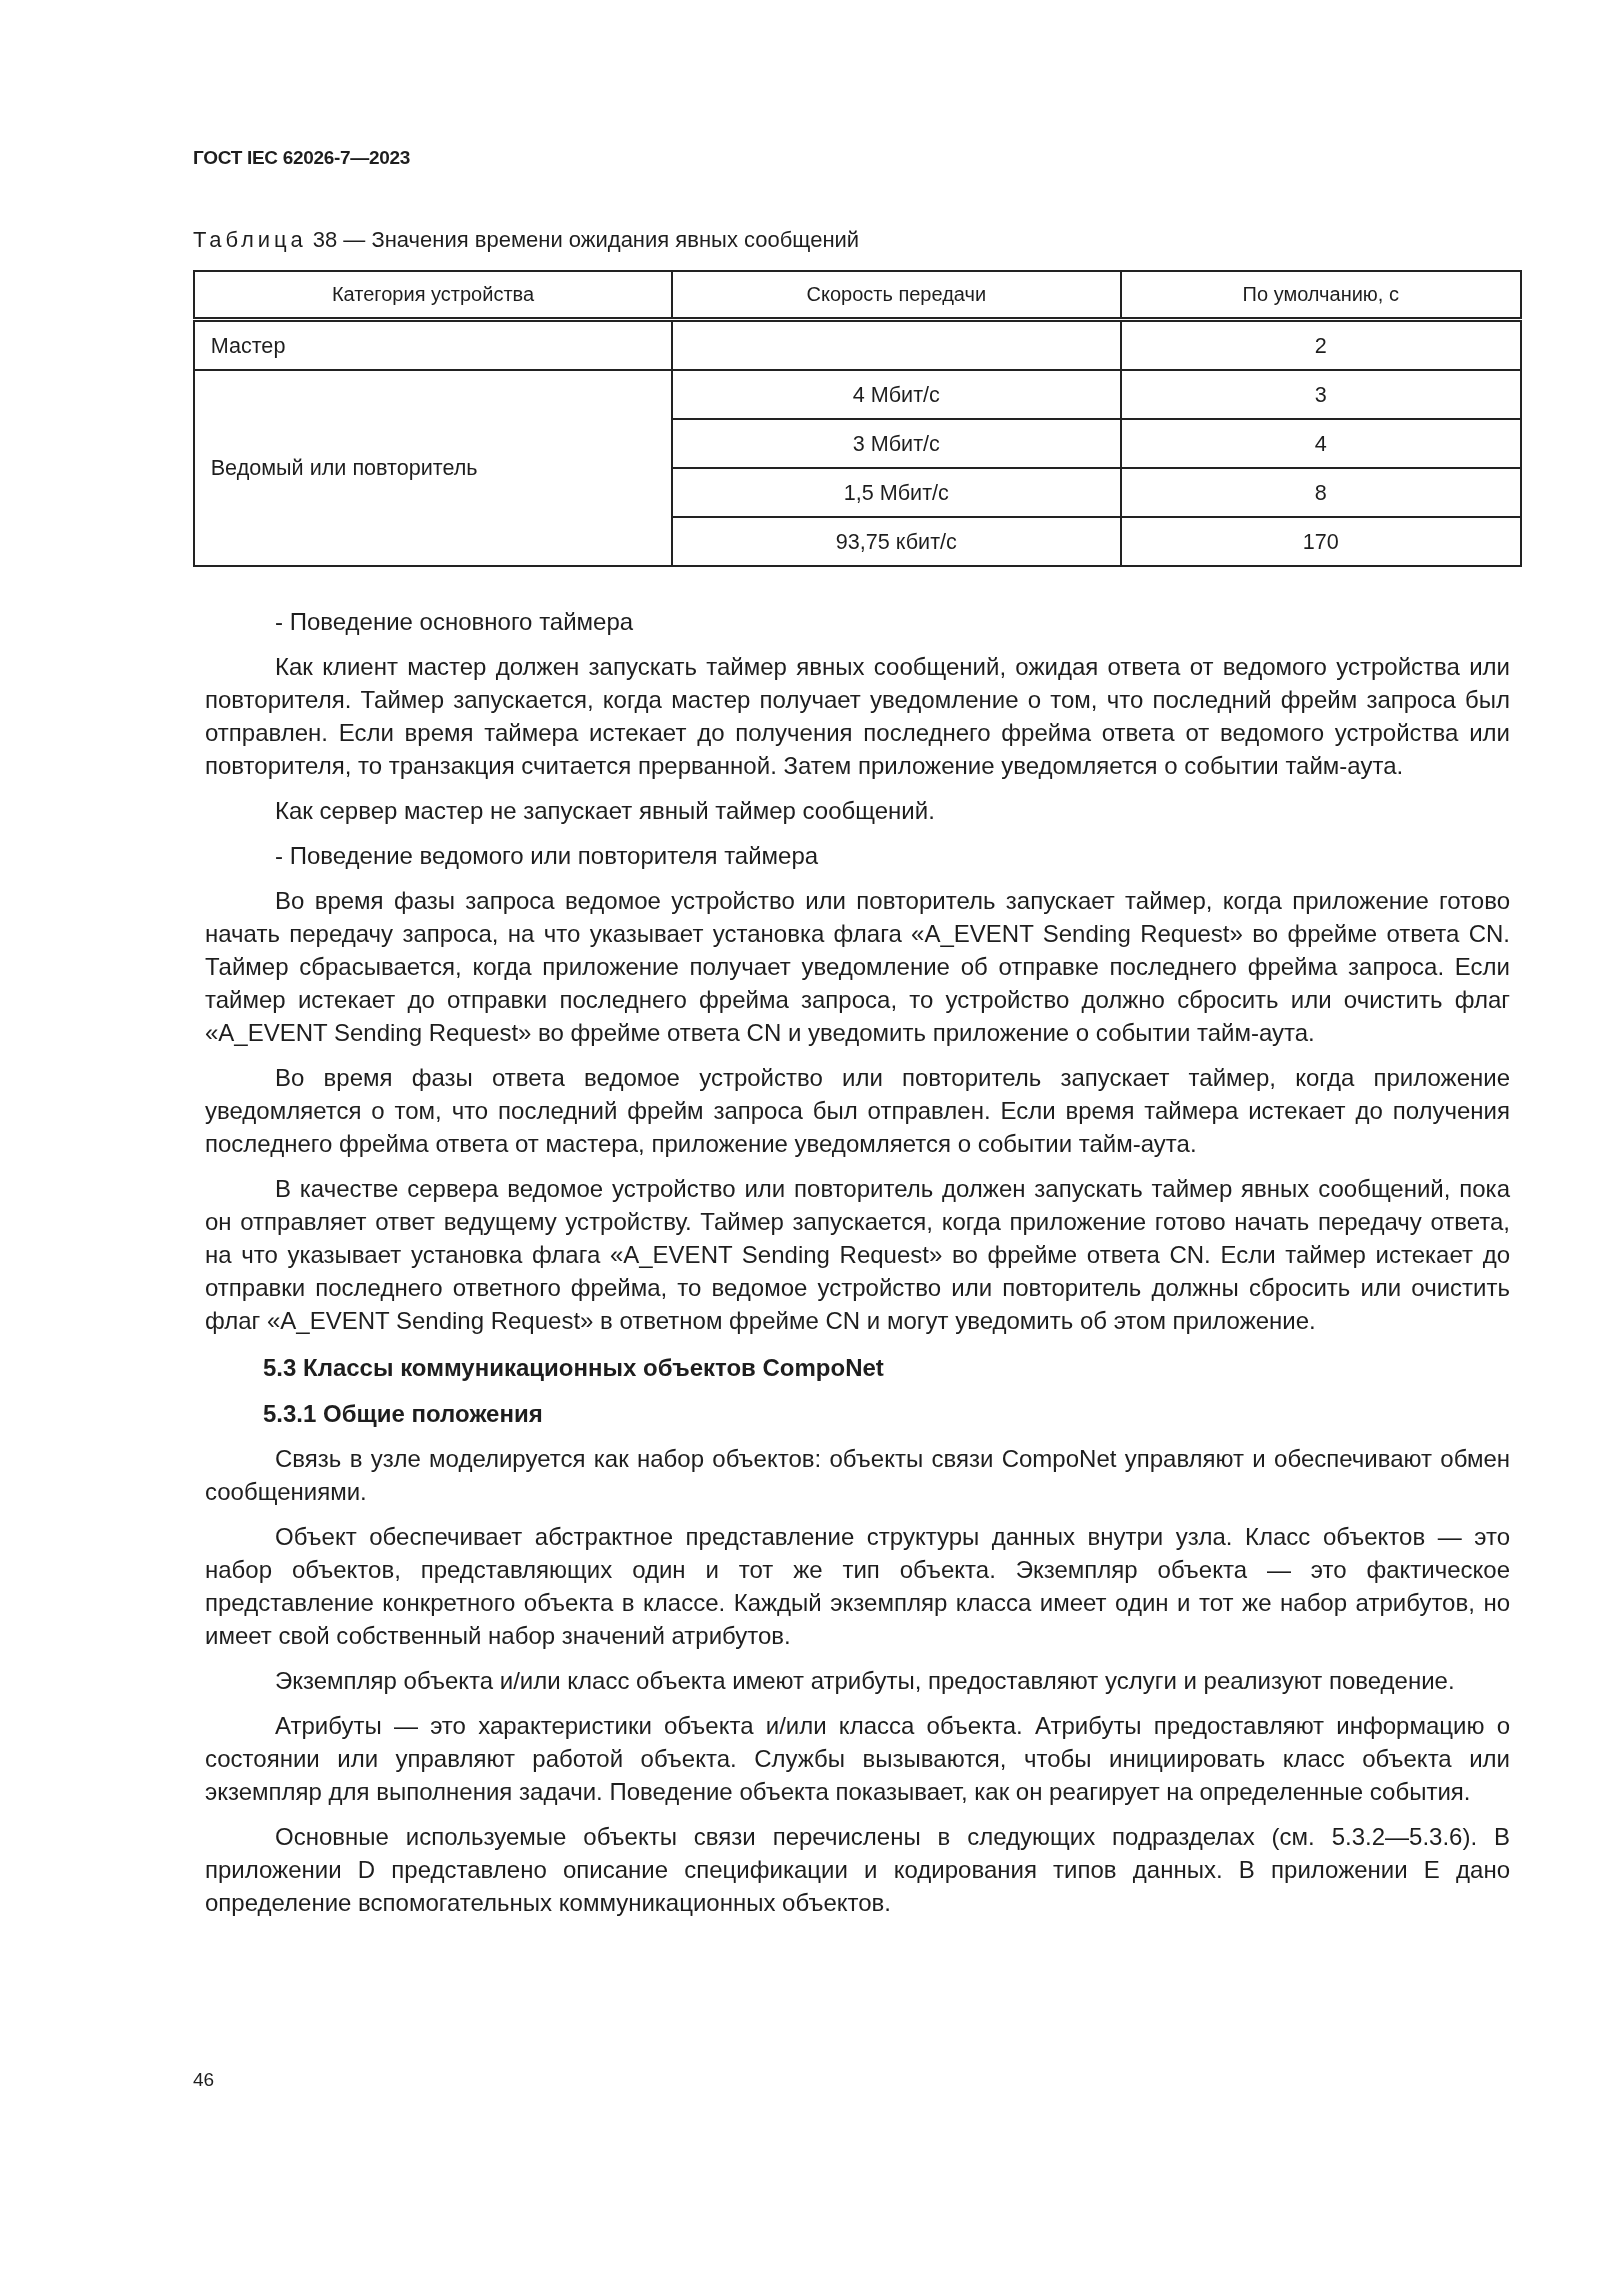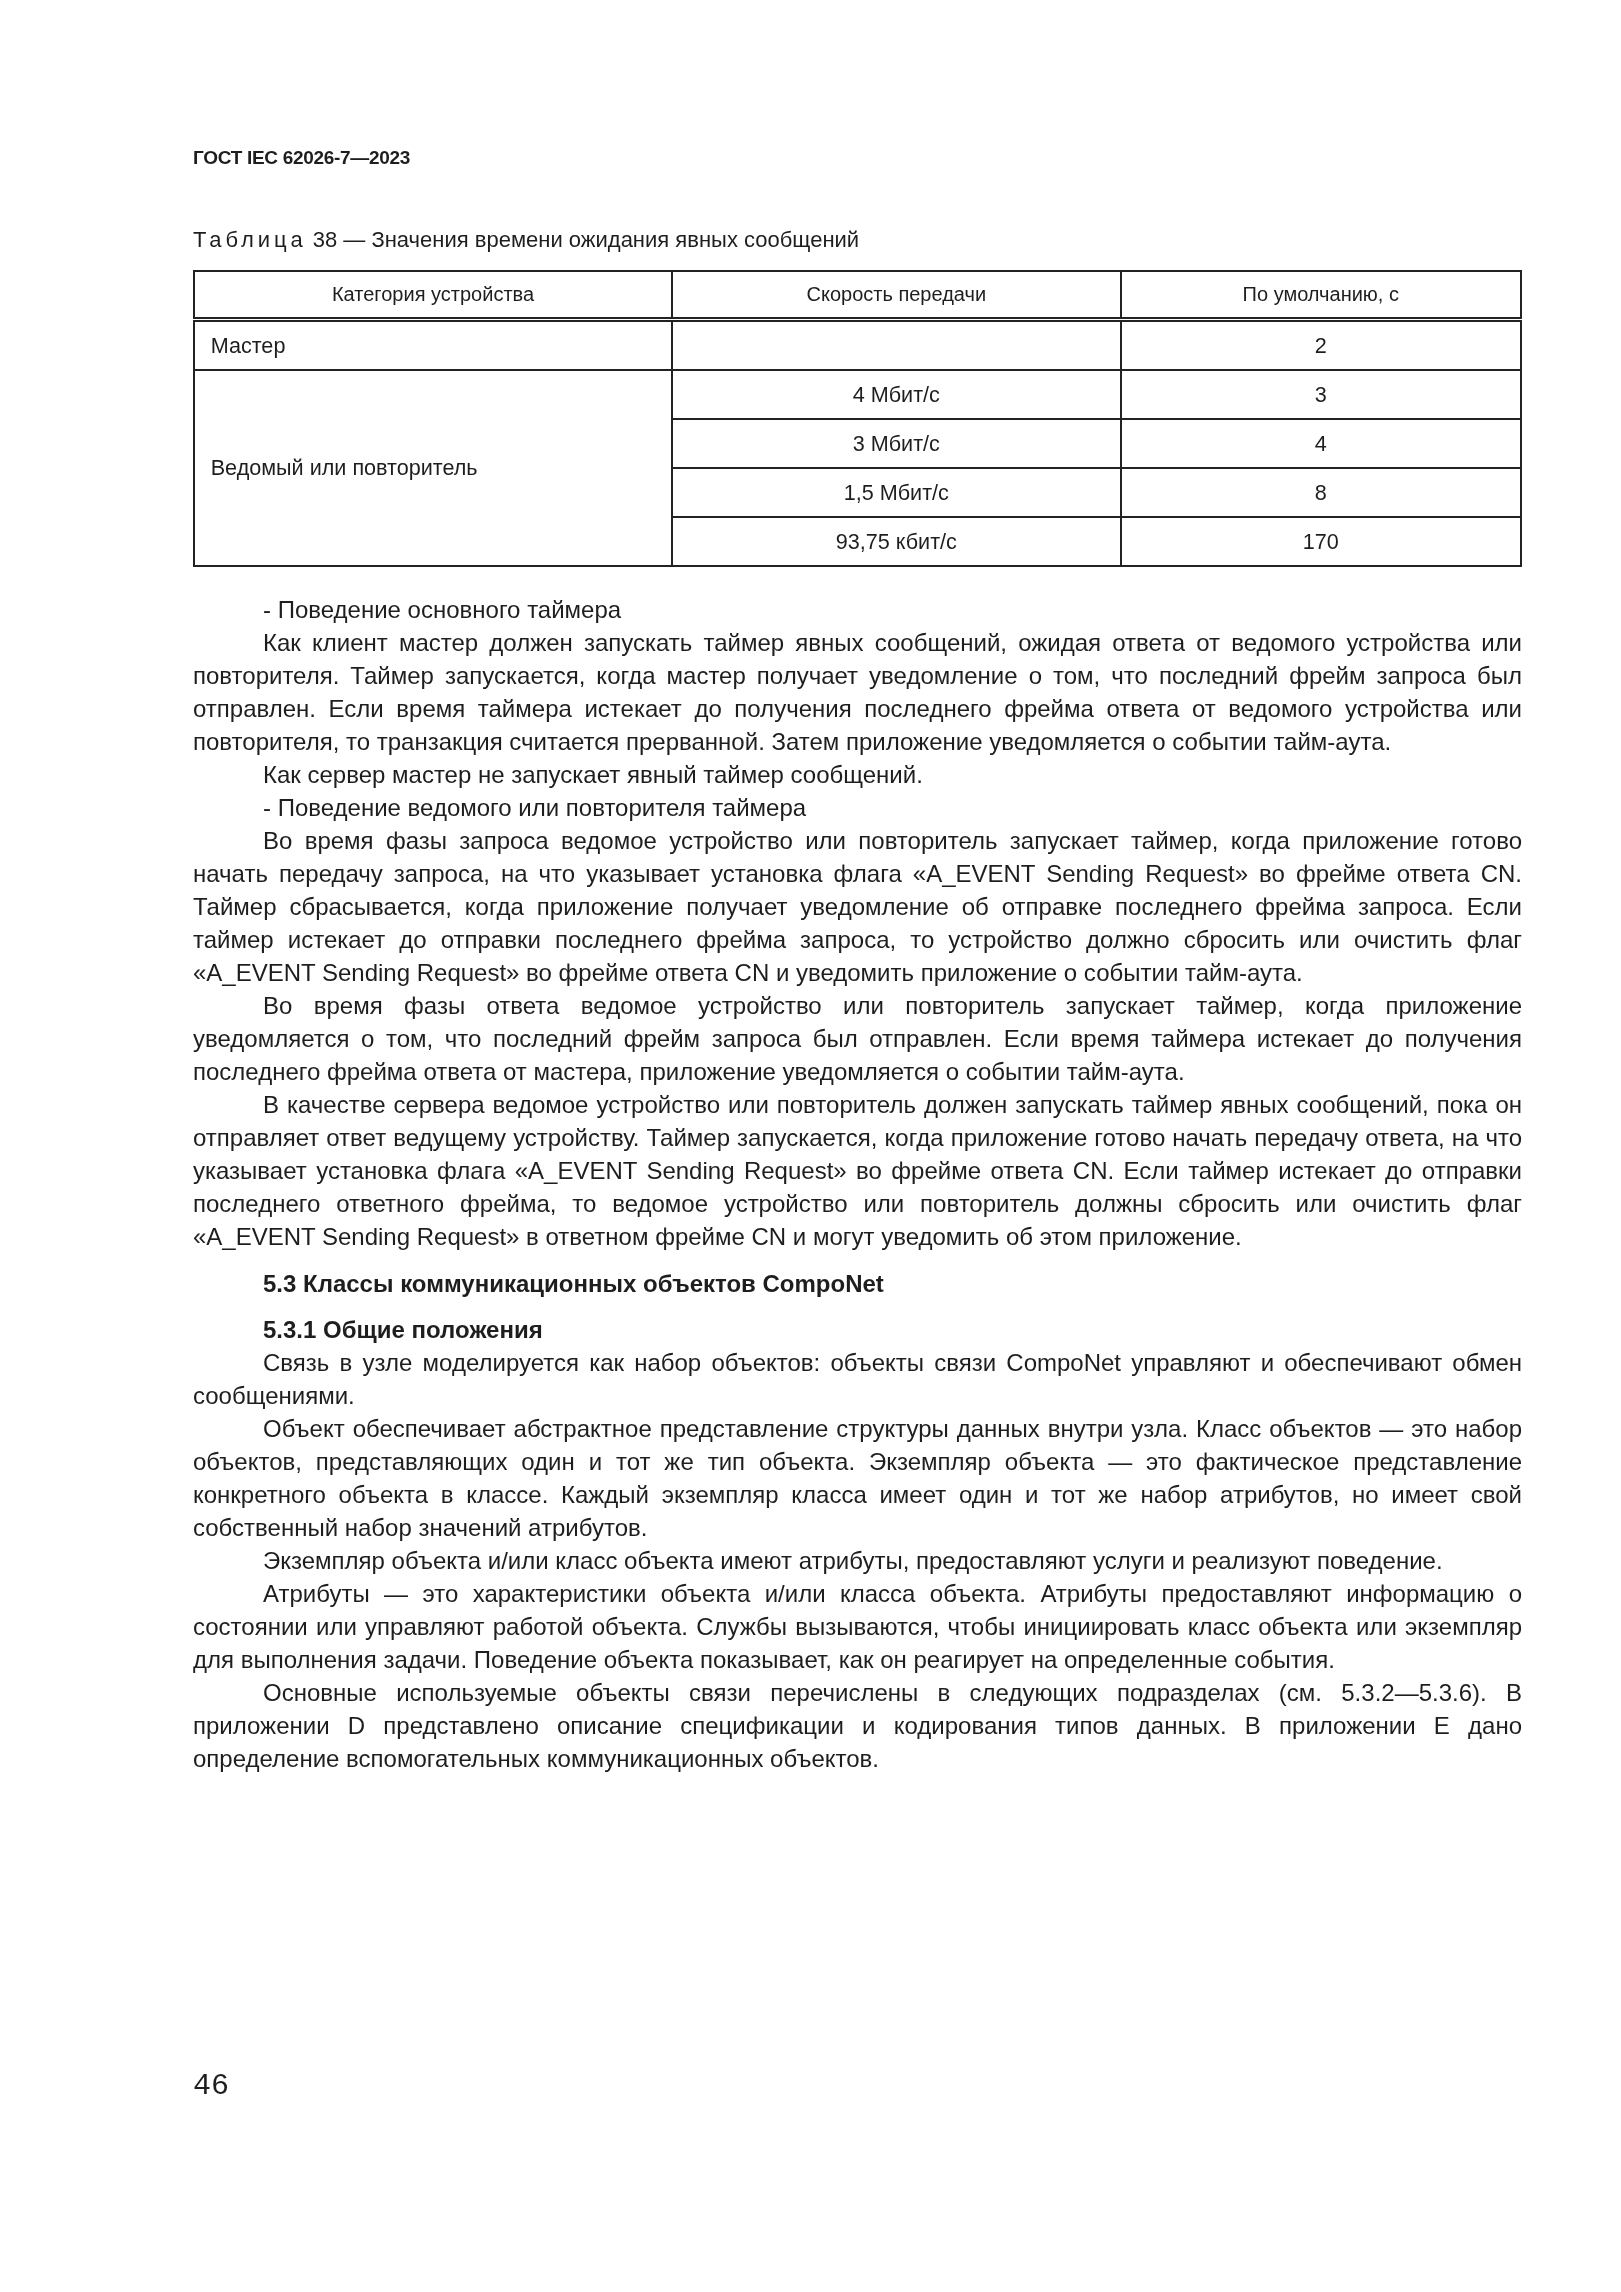--- a/index.html
+++ b/index.html
@@ -11,25 +11,25 @@
   .caption .spaced { letter-spacing: 3.9px; }
   table.data { position: absolute; left: 193px; top: 270px; width: 1329px; border-collapse: collapse;
                font-size: 21.6px; }
   table.data td, table.data th { border: 2px solid #222; padding: 0 15.7px; height: 47px; font-weight: normal; }
   table.data th { font-size: 20px; height: 45px; text-align: center; border-bottom: 5.9px double #222; }
   table.data td.c { text-align: center; }
   table.data td.l { text-align: left; }
   .col1 { width: 503px; } .col2 { width: 475px; } .col3 { width: 414px; }
   .body-text { position: absolute; left: 193px; top: 593px; width: 1329px; font-size: 24px;
                line-height: 33px; }
-  .body-text p { margin: 0; text-align: justify; text-indent: 70px; }
+  .body-text p { margin: 12px; text-align: justify; text-indent: 70px; }
   .body-text p.bullet { text-indent: 70px; }
   .body-text h2 { margin: 13.7px 0 13.7px 0; font-size: 24px; font-weight: bold; text-indent: 70px; line-height: 33px; }
   .body-text h3 { margin: 0; font-size: 24px; font-weight: bold; text-indent: 70px; line-height: 33px; }
-  .page-number { position: absolute; left: 193px; top: 2069px; font-size: 30px; font-family: Liberation Mono, monospace; }
+  .page-number { position: absolute; left: 193px; top: 2069px; font-size: 19px; }
 </style>
 </head>
 <body>
 
 <div class="doc-header">ГОСТ IEC 62026-7—2023</div>
 
 <div class="caption">
   <span class="spaced">Таблица</span>
   <span>38 — Значения времени ожидания явных сообщений</span>
 </div>

